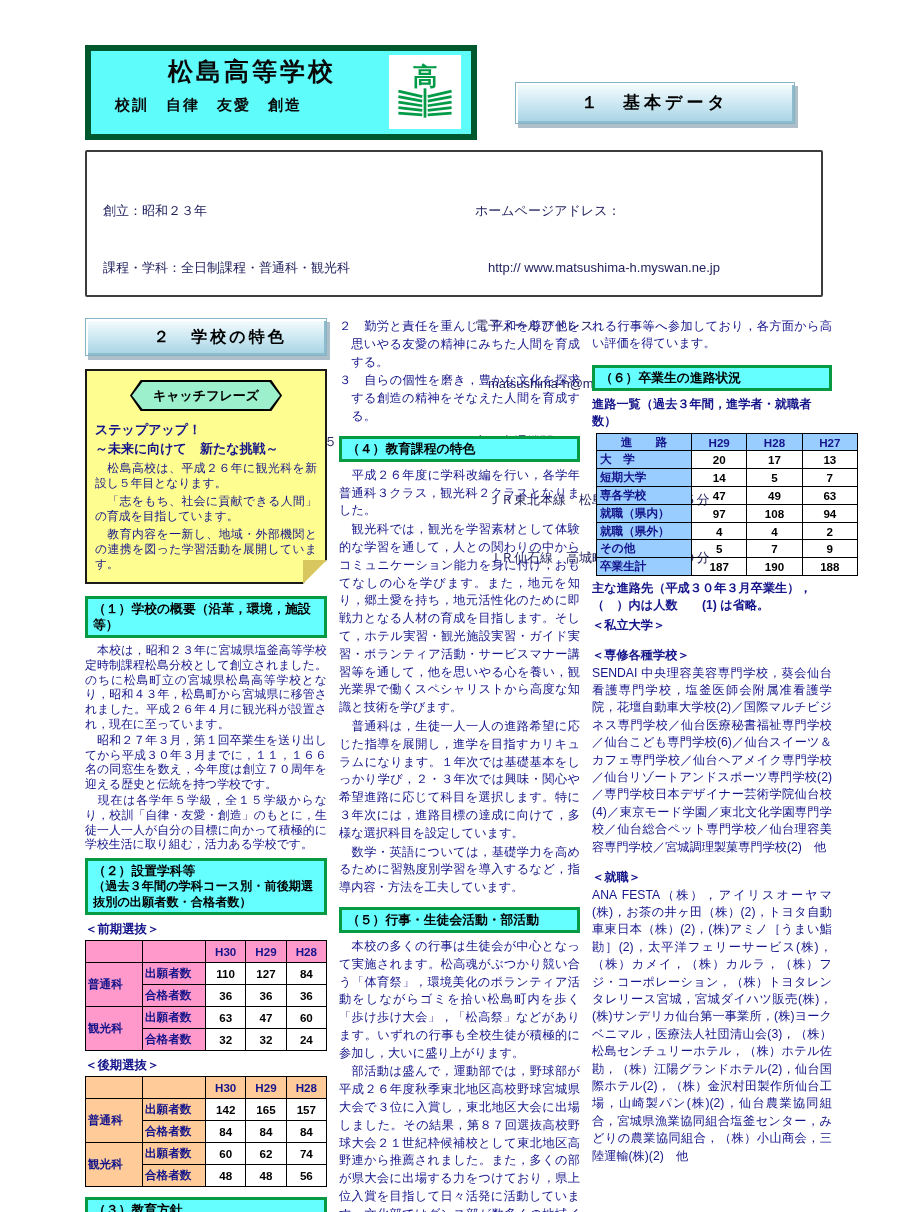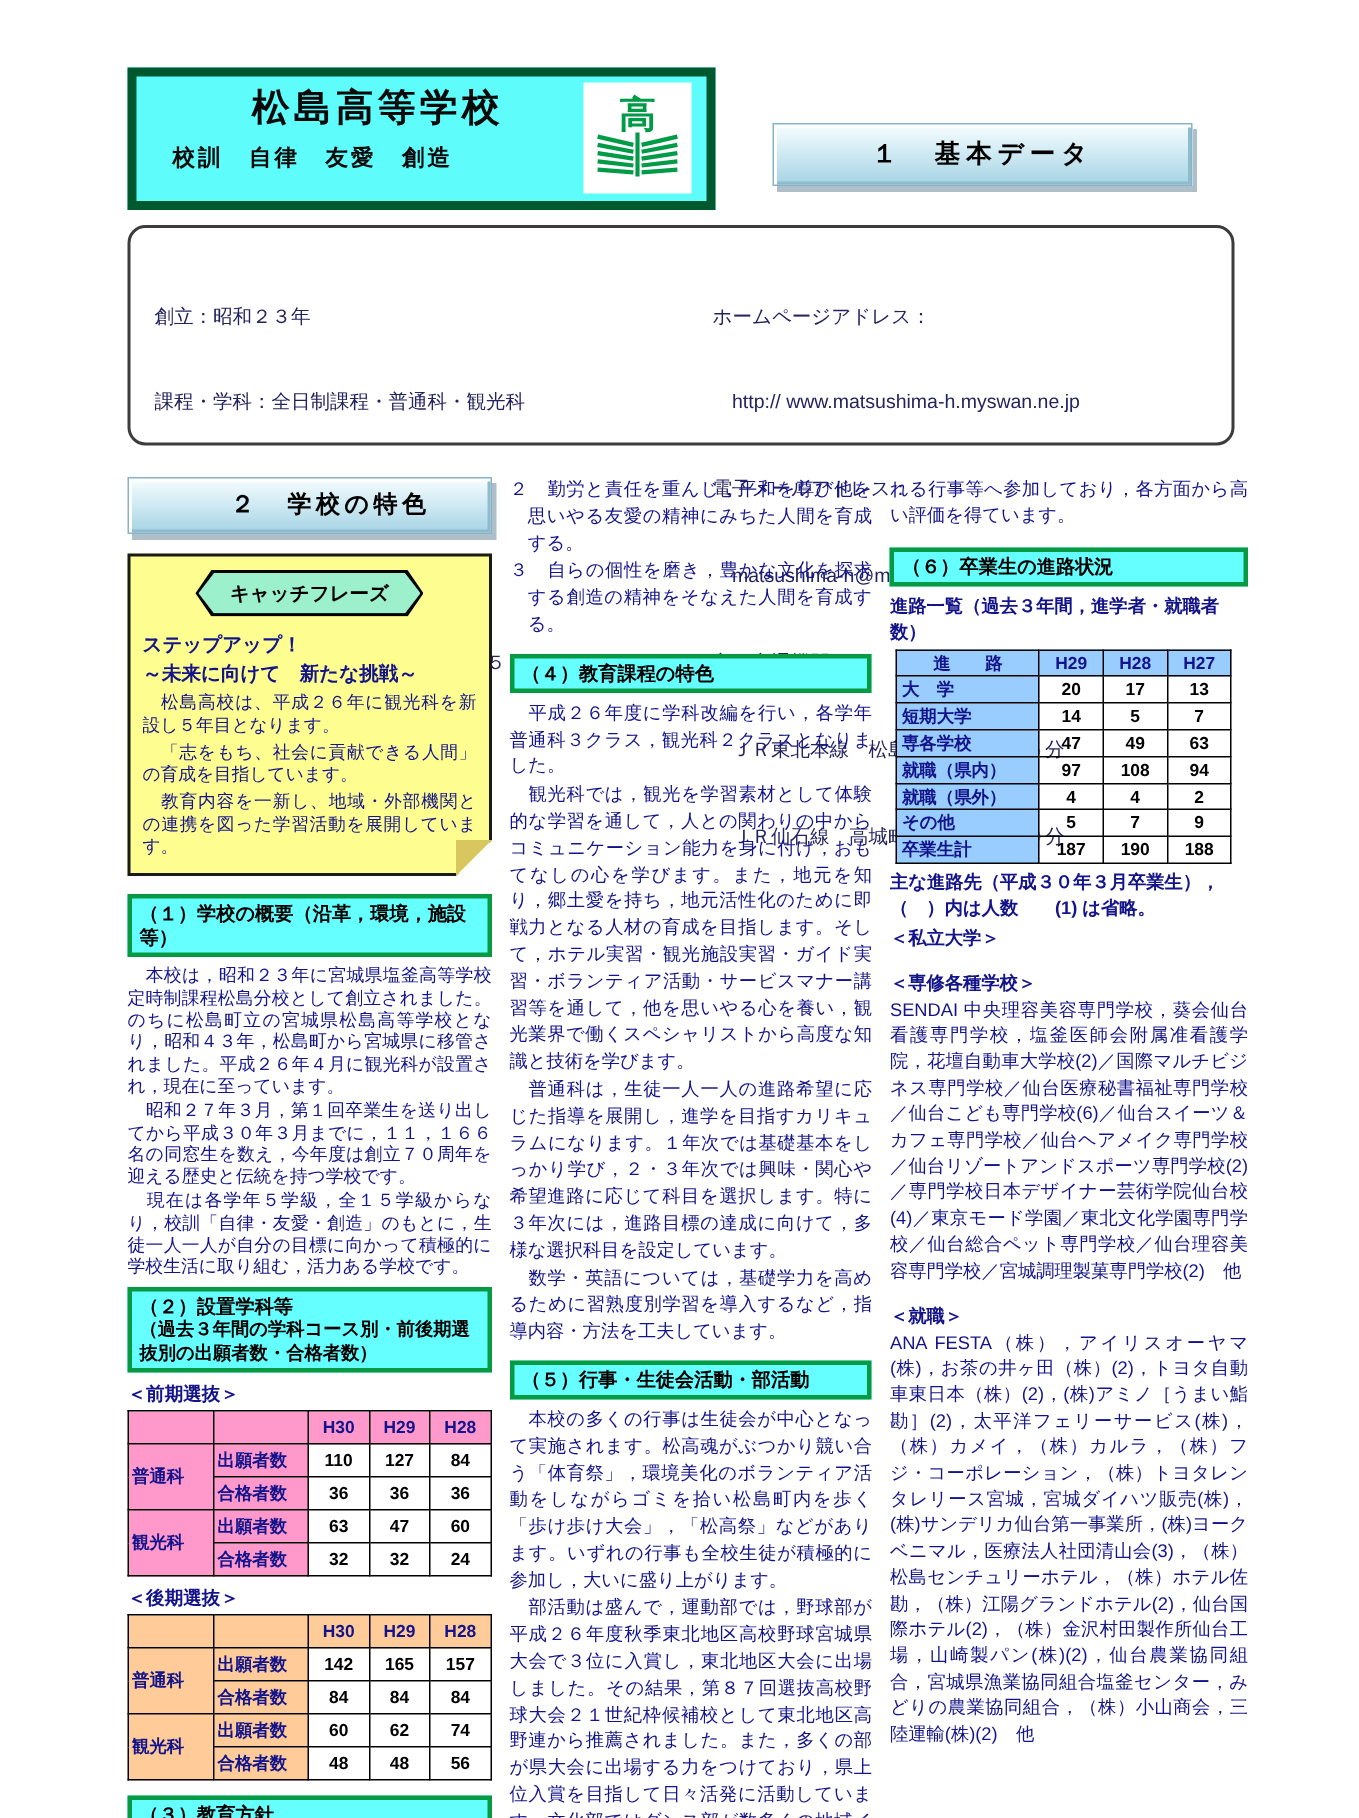--- a/index.html
+++ b/index.html
@@ -19,21 +19,21 @@
   .emblem{width:72px;height:74px;background:#ffffff;display:flex;align-items:center;justify-content:center;flex:0 0 auto;}
   .btn-header{
     background:linear-gradient(180deg,#f7fdfe 0%,#d2ebf4 45%,#a6d3e4 100%);
     border:1px solid #86b4c6;
     box-shadow:inset 2px 2px 0 #ffffff,inset -2px -2px 0 #8fbccd,3px 4px 0 #aebfc9;
     text-align:center;font-weight:bold;color:#000;
   }
   .data-btn{position:absolute;left:487px;top:82px;width:278px;height:40px;line-height:40px;font-size:17px;letter-spacing:4px;margin-left:28px;}
   .basic-box{
     position:absolute;left:85px;top:150px;width:738px;height:147px;box-sizing:border-box;
-    border:2px solid #3c3c3c;border-radius:12px;padding:10px 16px;display:flex;
+    border:2px solid #3c3c3c;border-radius:2px;padding:10px 16px;display:flex;
   }
   .basic-col{font-size:13px;line-height:19.3px;color:#23235f;white-space:pre-wrap;}
   .basic-left{width:372px;}
   .basic-right{flex:1;}
   
   .cols{position:absolute;left:85px;top:318px;width:747px;display:flex;gap:12px;}
   .col{box-sizing:border-box;}
   .col1{width:244px;}
   .col2{width:243px;}
   .col3{width:240px;}
@@ -64,21 +64,21 @@
   .sel-label{font-size:12.4px;font-weight:bold;color:#14148a;margin:6px 0 2px 0;}
   
   table.sel{border-collapse:collapse;width:100%;table-layout:fixed;}
   table.sel th,table.sel td{border:1px solid #000;font-size:11.6px;padding:1px 2px;height:19px;font-weight:bold;}
   table.sel th{color:#14148a;text-align:left;}
   table.sel td{color:#000;text-align:center;}
   table.sel .yh{text-align:center;color:#14148a;}
   .pink th{background:#ff99cc;}
   .peach th{background:#ffcc99;}
   .c-dept{width:52px;}.c-kind{width:58px;}
-  table.career{border-collapse:collapse;width:224px;table-layout:fixed;margin:2px 0 4px 4px;}
+  table.career{border-collapse:collapse;width:262px;table-layout:fixed;margin:2px 0 4px 4px;}
   table.career th,table.career td{border:1px solid #000;font-size:11.6px;padding:0 3px;height:16.8px;font-weight:bold;}
   table.career th{background:#99ccff;color:#14148a;text-align:left;}
   table.career td{color:#000;text-align:center;}
   table.career .yh{text-align:center;}
   table.career .c-route{width:88px;}
   .note{font-size:12.2px;line-height:17.4px;color:#14148a;font-weight:bold;white-space:pre-wrap;}
   .cat-label{font-size:12.2px;line-height:17.4px;color:#14148a;font-weight:bold;margin-top:13px;}
   .mt6{margin-top:6px;}.mt10{margin-top:10px;}.mt12{margin-top:12px;}
 </style>
 </head>

